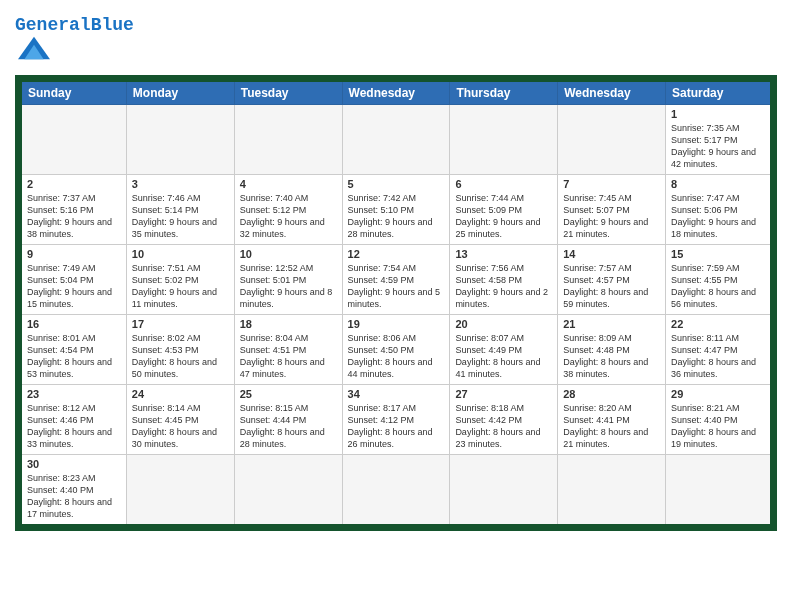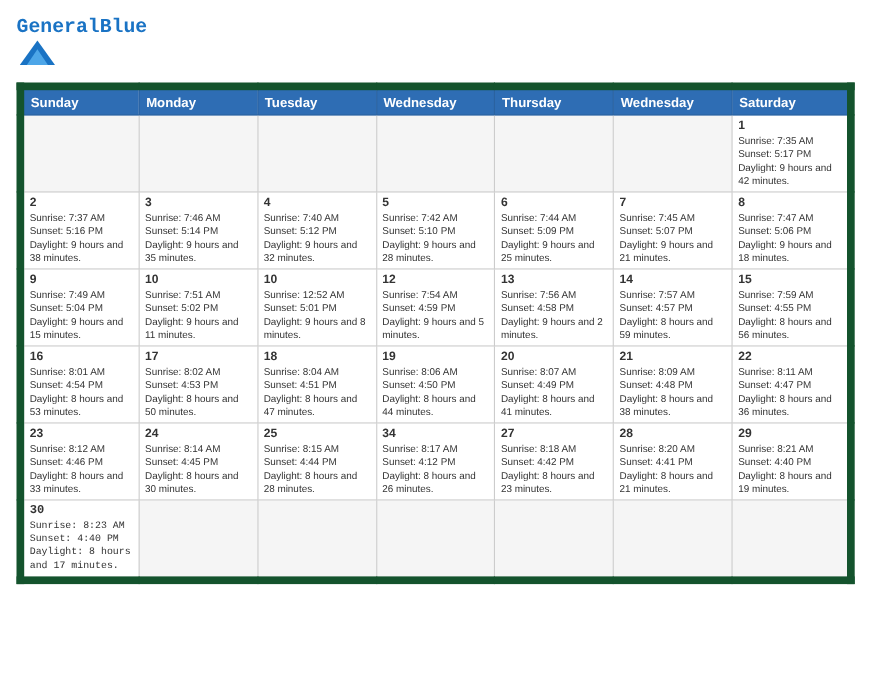--- a/index.html
+++ b/index.html
@@ -88,21 +88,20 @@
       display: block;
       margin-bottom: 2px;
     }
     .day-info {
       font-size: 9px;
       line-height: 1.35;
       color: #333;
     }
     .last-row td {
       height: 60px;
-      font-family: Liberation Mono, monospace;
     }
   </style>
 </head>
 <body>
 
 <div class="page">
   <div class="header-area">
     <div class="logo">
       <div>
         <div class="logo-text">

